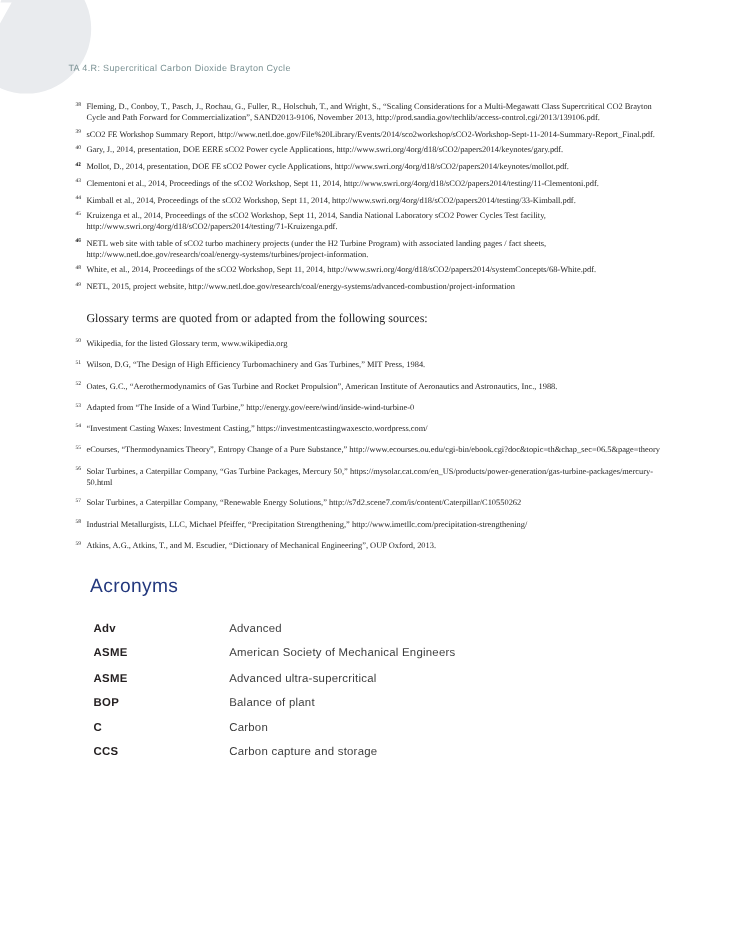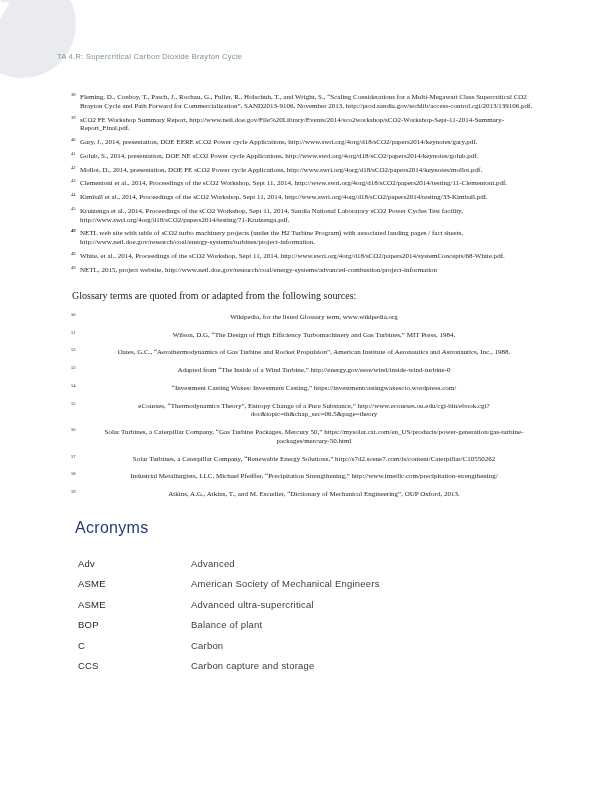--- a/index.html
+++ b/index.html
@@ -35,34 +35,34 @@
     font-family:"Liberation Sans", sans-serif;
     font-size:7.5px;letter-spacing:0.3px;
     color:var(--header-teal);
   }
   
   .content{
     position:absolute;left:62px;top:85px;width:494px;
     color:var(--text-dark);
   }
   ul.fn-list{
-    list-style:none;margin:8px;padding:0;
+    list-style:none;margin:0;padding:0;
     font-size:7px;line-height:1.25;
   }
   ul.fn-list li{
     position:relative;
     padding-left:10px;
     margin-bottom:5px;
     overflow-wrap:break-word;
   }
   ul.fn-list li sup{
     position:absolute;left:1px;top:0;
     font-size:4.6px;line-height:1;
   }
-  ul.fn-list.glossary li{margin-bottom:9px;text-align:center;}
+  ul.fn-list.glossary li{margin-bottom:9px;}
   .glossary-intro{
     margin:16px 0 10px 0;
     padding-left:10px;
     font-size:10px;line-height:1.25;
   }
   
   .acronyms-title{
     margin:20px 0 21px 13px;
     font-family:"Liberation Sans", sans-serif;
     font-weight:normal;
@@ -70,21 +70,21 @@
     color:var(--heading-navy);
   }
   .acro-table{
     margin-left:16px;
     font-family:"Liberation Sans", sans-serif;
     font-size:9.5px;
   }
   .acro-row{display:flex;margin-bottom:9.5px;}
   .acro-term{
     width:113px;flex:0 0 113px;
-    font-weight:normal;color:var(--term-dark);
+    font-weight:bold;color:var(--term-dark);
     letter-spacing:0.2px;
   }
   .acro-def{color:var(--def-gray);letter-spacing:0.2px;}
   
   .doc-footer{
     position:absolute;left:46px;top:739px;
     display:flex;align-items:baseline;gap:8px;
     font-family:"Liberation Sans", sans-serif;
     flex-direction:column;
   }
@@ -103,21 +103,21 @@
   </div>
 
   <div class="doc-header">TA 4.R: Supercritical Carbon Dioxide Brayton Cycle</div>
 
   <div class="content">
 
     <ul class="fn-list" id="references-list">
         <li><sup>38</sup><span>Fleming, D., Conboy, T., Pasch, J., Rochau, G., Fuller, R., Holschuh, T., and Wright, S., “Scaling Considerations for a Multi-Megawatt Class Supercritical CO2 Brayton Cycle and Path Forward for Commercialization”, SAND2013-9106, November 2013, http://prod.sandia.gov/techlib/access-control.cgi/2013/139106.pdf.</span></li>
         <li><sup>39</sup><span>sCO2 FE Workshop Summary Report, http://www.netl.doe.gov/File%20Library/Events/2014/sco2workshop/sCO2-Workshop-Sept-11-2014-Summary-Report_Final.pdf.</span></li>
         <li><sup>40</sup><span>Gary, J., 2014, presentation, DOE EERE sCO2 Power cycle Applications, http://www.swri.org/4org/d18/sCO2/papers2014/keynotes/gary.pdf.</span></li>
-        <li><sup>41</sup><span>Golub, S., 2014, presentation, DOE NE sCO2 Power cycle Applications, http://www.swri.org/4org/d18/sCO2/papers2014/keynotes/golub.pdf.</span></li>
+        <li><sup>41</sup></li>
         <li><sup>42</sup><span>Mollot, D., 2014, presentation, DOE FE sCO2 Power cycle Applications, http://www.swri.org/4org/d18/sCO2/papers2014/keynotes/mollot.pdf.</span></li>
         <li><sup>43</sup><span>Clementoni et al., 2014, Proceedings of the sCO2 Workshop, Sept 11, 2014, http://www.swri.org/4org/d18/sCO2/papers2014/testing/11-Clementoni.pdf.</span></li>
         <li><sup>44</sup><span>Kimball et al., 2014, Proceedings of the sCO2 Workshop, Sept 11, 2014, http://www.swri.org/4org/d18/sCO2/papers2014/testing/33-Kimball.pdf.</span></li>
         <li><sup>45</sup><span>Kruizenga et al., 2014, Proceedings of the sCO2 Workshop, Sept 11, 2014, Sandia National Laboratory sCO2 Power Cycles Test facility, http://www.swri.org/4org/d18/sCO2/papers2014/testing/71-Kruizenga.pdf.</span></li>
         <li><sup>46</sup></li>
         <li><sup>47</sup><span>NETL web site with table of sCO2 turbo machinery projects (under the H2 Turbine Program) with associated landing pages / fact sheets, http://www.netl.doe.gov/research/coal/energy-systems/turbines/project-information.</span></li>
         <li><sup>48</sup><span>White, et al., 2014, Proceedings of the sCO2 Workshop, Sept 11, 2014, http://www.swri.org/4org/d18/sCO2/papers2014/systemConcepts/68-White.pdf.</span></li>
         <li><sup>49</sup><span>NETL, 2015, project website, http://www.netl.doe.gov/research/coal/energy-systems/advanced-combustion/project-information</span></li>
       </ul>
 

